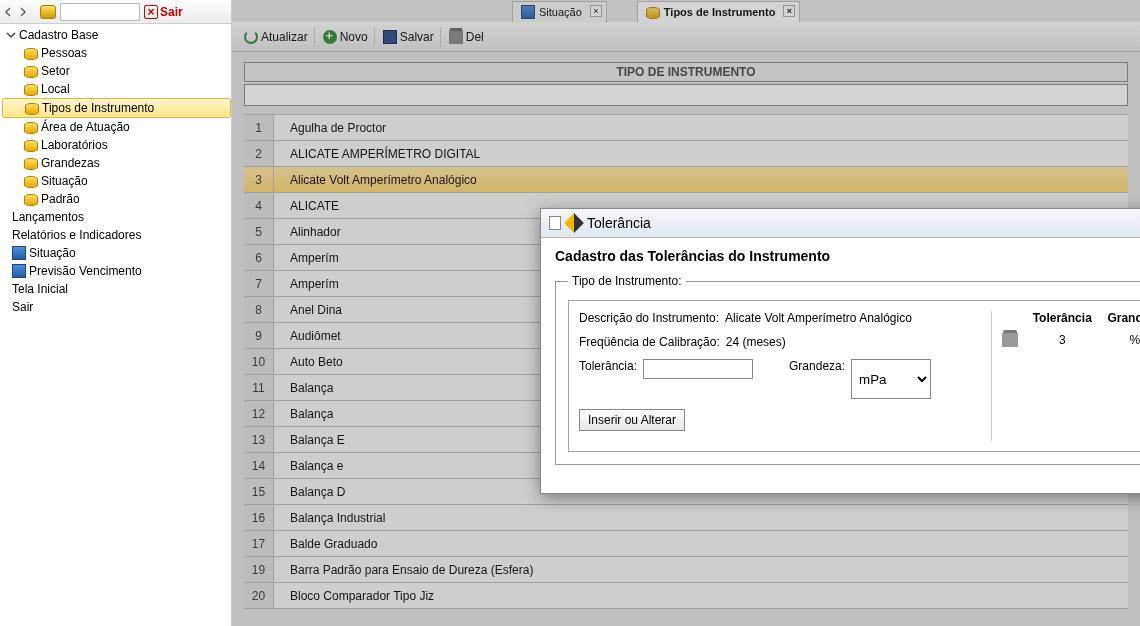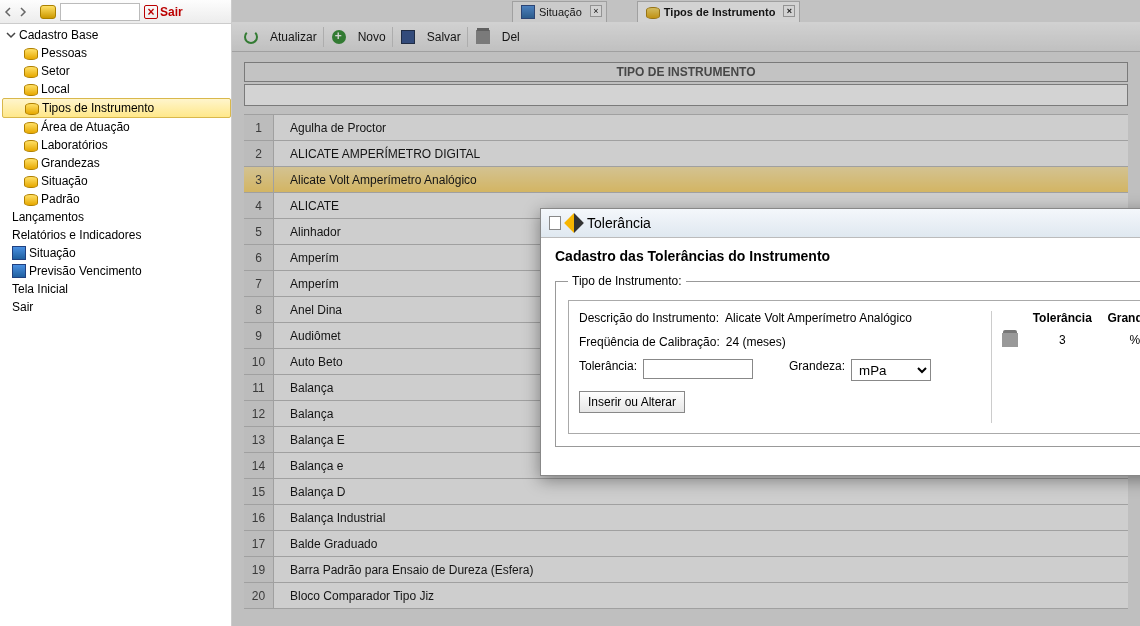--- a/index.html
+++ b/index.html
@@ -136,21 +136,21 @@
     background: linear-gradient(#fdfdfd, #e6e6e6);
     border-bottom: 1px solid #bbb;
     display: flex;
     align-items: center;
     padding: 0 6px;
     gap: 2px;
   }
   .action-btn {
     display: flex;
     align-items: center;
-    gap: 12px;
+    gap: 3px;
     padding: 3px 6px;
     cursor: pointer;
     border-right: 1px solid #ccc;
     text-align: center;
   }
   .action-btn:last-child { border-right: none; }
   .refresh-icon { width: 14px; height: 14px; border: 2px solid #2a8a2a; border-radius: 50%; border-top-color: transparent; }
   .plus-icon { width: 14px; height: 14px; background: #2a8a2a; border-radius: 50%; position: relative; }
   .plus-icon::before { content: "+"; color: #fff; position: absolute; left: 3px; top: -1px; font-weight: bold; font-size: 12px; }
   .save-icon { width: 14px; height: 14px; background: #2a4a8a; border: 1px solid #102040; }
@@ -250,21 +250,21 @@
   }
   .left-fields { flex: 1; }
   .field-row {
     margin-bottom: 10px;
     display: flex;
     align-items: flex-start;
     gap: 6px;
     flex-wrap: wrap;
   }
   .tol-input { border: 1px solid #888; height: 20px; width: 110px; padding: 0 3px; }
-  .gr-select { border: 1px solid #888; height: 22px; width: 80px; padding: 0 3px; background: #fff; }
+  .gr-select { border: 1px solid #888; height: 40px; width: 80px; padding: 0 3px; background: #fff; }
   .insert-btn {
     border: 1px solid #888;
     background: linear-gradient(#fefefe,#e6e6e6);
     padding: 3px 8px;
     cursor: pointer;
     font-size: 12px;
   }
   .right-table {
     border-left: 1px solid #ccc;
     padding-left: 10px;

